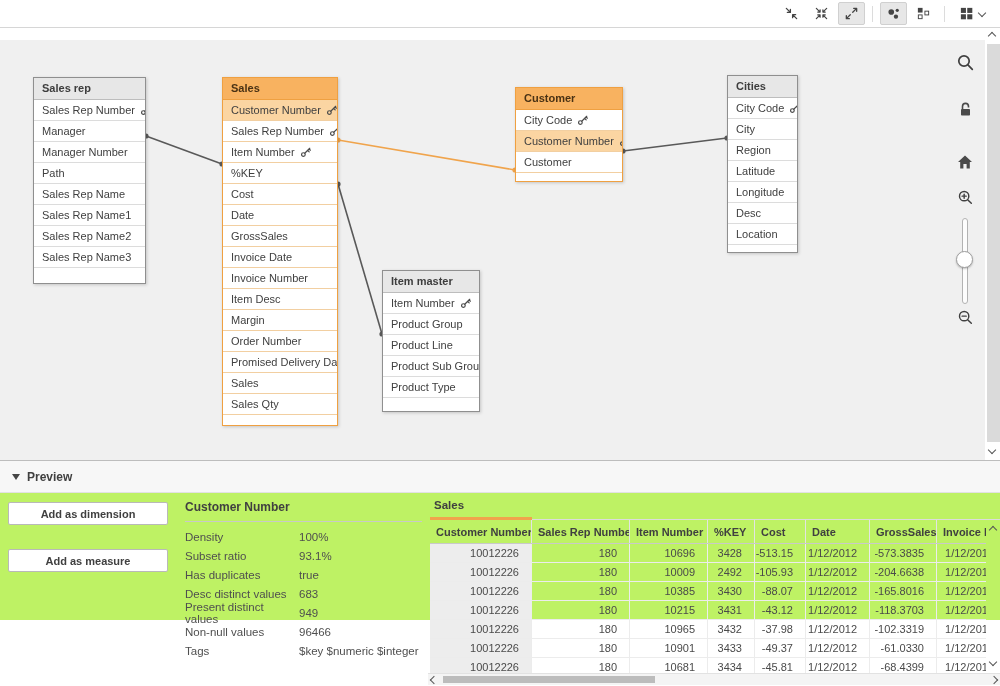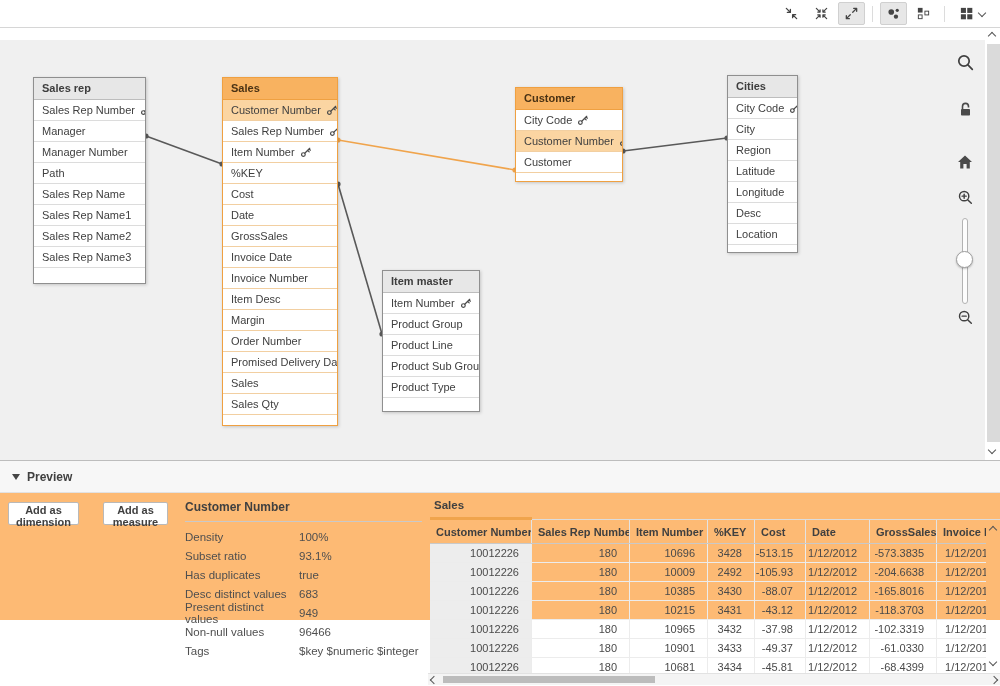--- a/index.html
+++ b/index.html
@@ -48,28 +48,28 @@
   .sl-thumb{position:absolute;left:-4px;top:33px;width:15px;height:15px;background:#fff;border:1px solid #9e9e9e;
             border-radius:50%;box-shadow:0 1px 2px rgba(0,0,0,.25)}
 
   
   .canvas-scroll{position:absolute;top:28px;right:0;width:15px;height:430px;background:#fff}
   .cs-thumb{position:absolute;left:2px;top:16px;bottom:16px;width:13px;background:#dadada}
   .cs-up{position:absolute;left:4px;top:5px}
   .cs-down{position:absolute;left:4px;bottom:5px}
 
   
-  .preview{position:absolute;top:460px;left:0;width:1000px;height:160px;background:#fdba74;
+  .preview{position:absolute;top:460px;left:0;width:1000px;height:160px;background:#bef264;
            border-top:1px solid #bdbdbd;box-sizing:border-box}
   .pv-header{height:32px;display:flex;align-items:center;gap:7px;padding-left:12px;background:#f7f7f7;
              border-bottom:1px solid #e2e2e2;font-weight:700;font-size:12px;cursor:pointer;box-sizing:border-box}
   .pv-caret{width:0;height:0;border-left:4.5px solid transparent;border-right:4.5px solid transparent;
             border-top:6px solid #454545}
   .pv-body{position:relative;height:193px}
-  .pv-buttons{position:absolute;left:8px;top:9px;width:160px;display:flex;gap:24px}
+  .pv-buttons{position:absolute;left:8px;top:9px;width:160px;display:flex;flex-direction:column;gap:24px}
   .pv-btn{height:23px;border:1px solid #b9b9b9;border-radius:2px;background:#fff;font-size:11px;
           font-weight:700;color:#404040;font-family:"Liberation Sans",sans-serif;cursor:pointer}
   .pv-stats{position:absolute;left:185px;top:7px;width:237px;font-size:11.5px}
   .pv-stats-title{font-size:12px;font-weight:700;padding-bottom:7px;border-bottom:1px solid #c9c9c9;margin-bottom:5px}
   .stat-row{display:flex;height:19px;align-items:center;color:#4f4f4f}
   .stat-label{width:114px;flex:none}
   .pv-table{position:absolute;left:428px;top:6px;right:0;bottom:0;overflow:hidden;font-size:11px}
   .pvt-title{font-size:11.5px;font-weight:700;padding-left:6px;height:16px}
   .pvt-underline{position:absolute;top:18px;left:2px;width:102px;height:3px;background:#f0a44c}
   .pvt-hline{position:absolute;top:20px;left:2px;right:0;height:1px;background:#dcdcdc}

